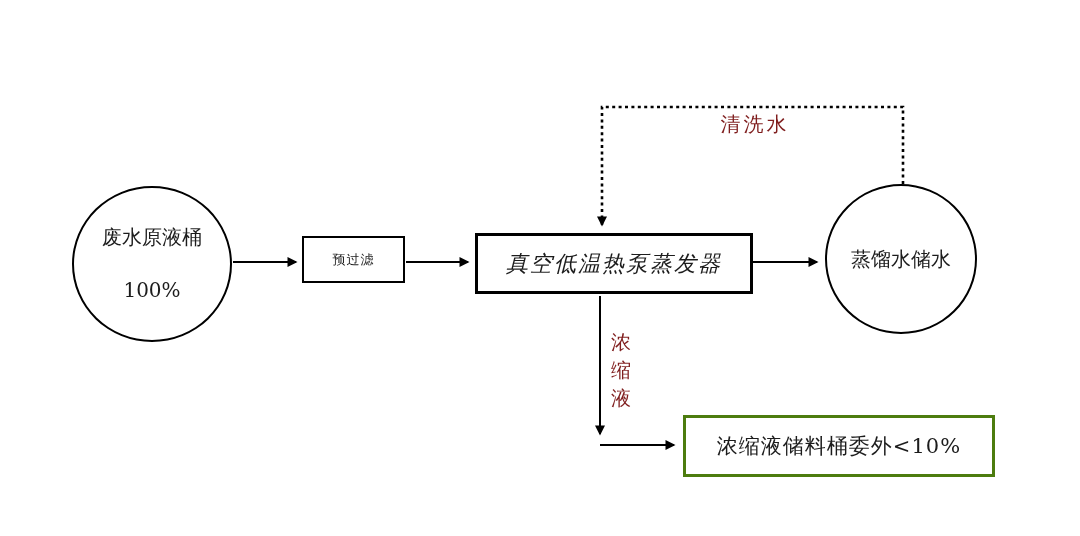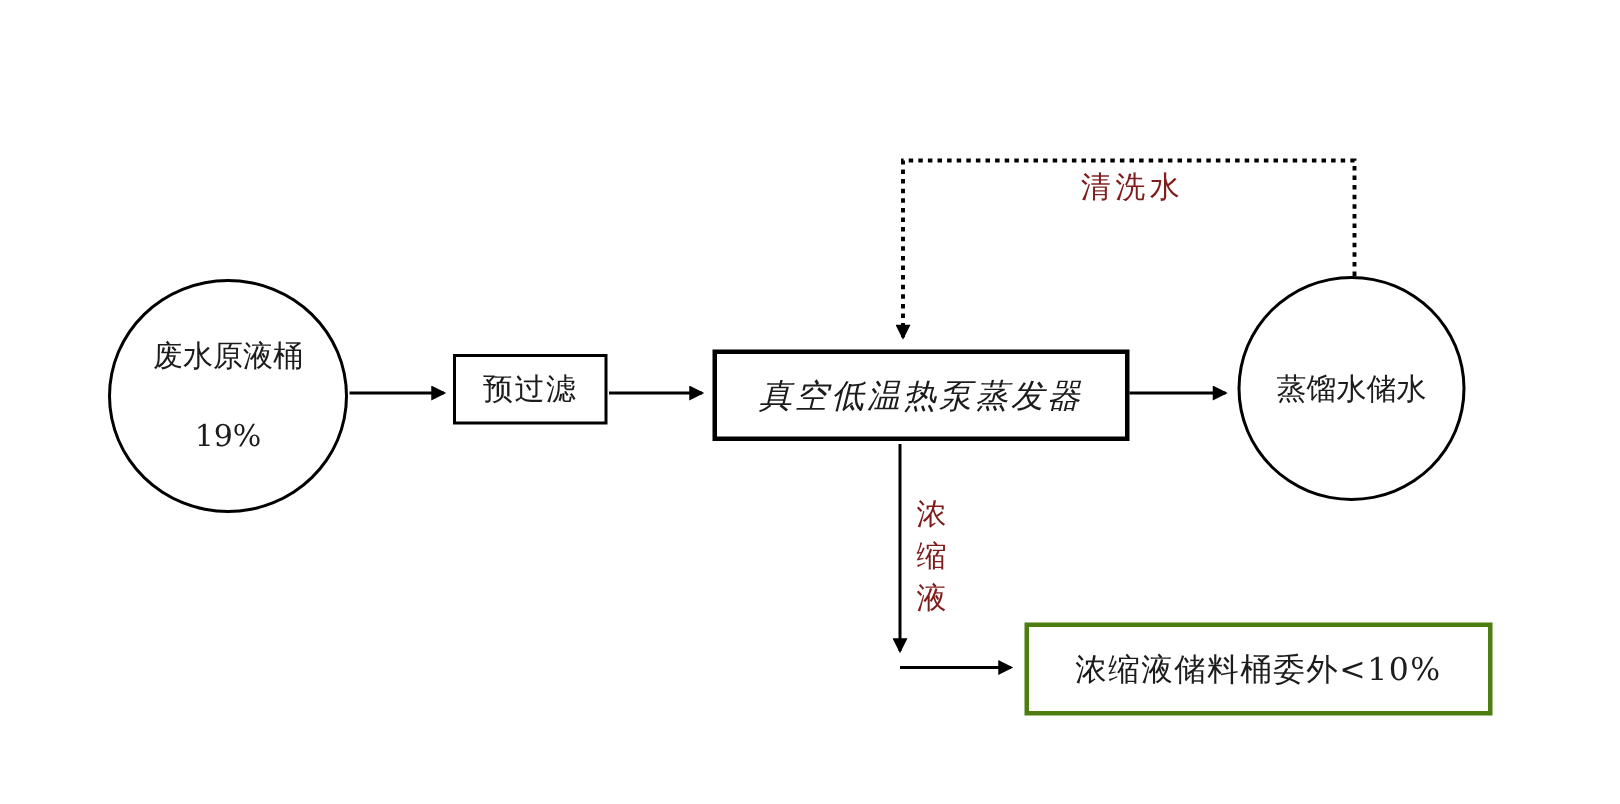--- a/index.html
+++ b/index.html
@@ -29,21 +29,21 @@
   }
   .circle {
     border: 2px solid #000000;
     border-radius: 50%;
     font-size: 20px;
     line-height: 37px;
     gap: 16px;
   }
   .node-source      { left: 72px;  top: 186px; width: 160px; height: 156px; }
   .node-prefilter   { left: 302px; top: 236px; width: 103px; height: 47px;
-                      border: 2px solid #000000; font-size: 20px; letter-spacing: 1px; }
+                      border: 2px solid #000000; font-size: 13px; letter-spacing: 1px; }
   .node-evaporator  { left: 475px; top: 233px; width: 278px; height: 61px;
                       border: 3px solid #000000; font-size: 22px; letter-spacing: 2px; font-style: italic; }
   .node-distillate  { left: 825px; top: 184px; width: 152px; height: 150px; }
   .node-concentrate { left: 683px; top: 415px; width: 312px; height: 62px;
                       border: 3px solid #4d7c0f; font-size: 21px; letter-spacing: 1px; text-align: center; }
   .edge-label {
     position: absolute;
     font-size: 20px;
     color: #7f1d1d;
     background: transparent;
@@ -79,21 +79,21 @@
 
     <path d="M600,296 V434" stroke="#000000" stroke-width="2" fill="none" marker-end="url(#arrow)"></path>
 
     <path d="M600,445 H674" stroke="#000000" stroke-width="2" fill="none" marker-end="url(#arrow)"></path>
 
     <path d="M903,184 V107 H602 V225" stroke="#000000" stroke-width="2.6" stroke-dasharray="3 3.4" fill="none" marker-end="url(#arrow)"></path>
   </svg>
 
   <div class="node circle node-source">
     <div>废水原液桶</div>
-    <div>19%</div>
+    <div>100%</div>
   </div>
 
   <div class="node node-prefilter">
     <div>预过滤</div>
   </div>
 
   <div class="node node-evaporator">
     <div>真空低温热泵蒸发器</div>
   </div>
 

